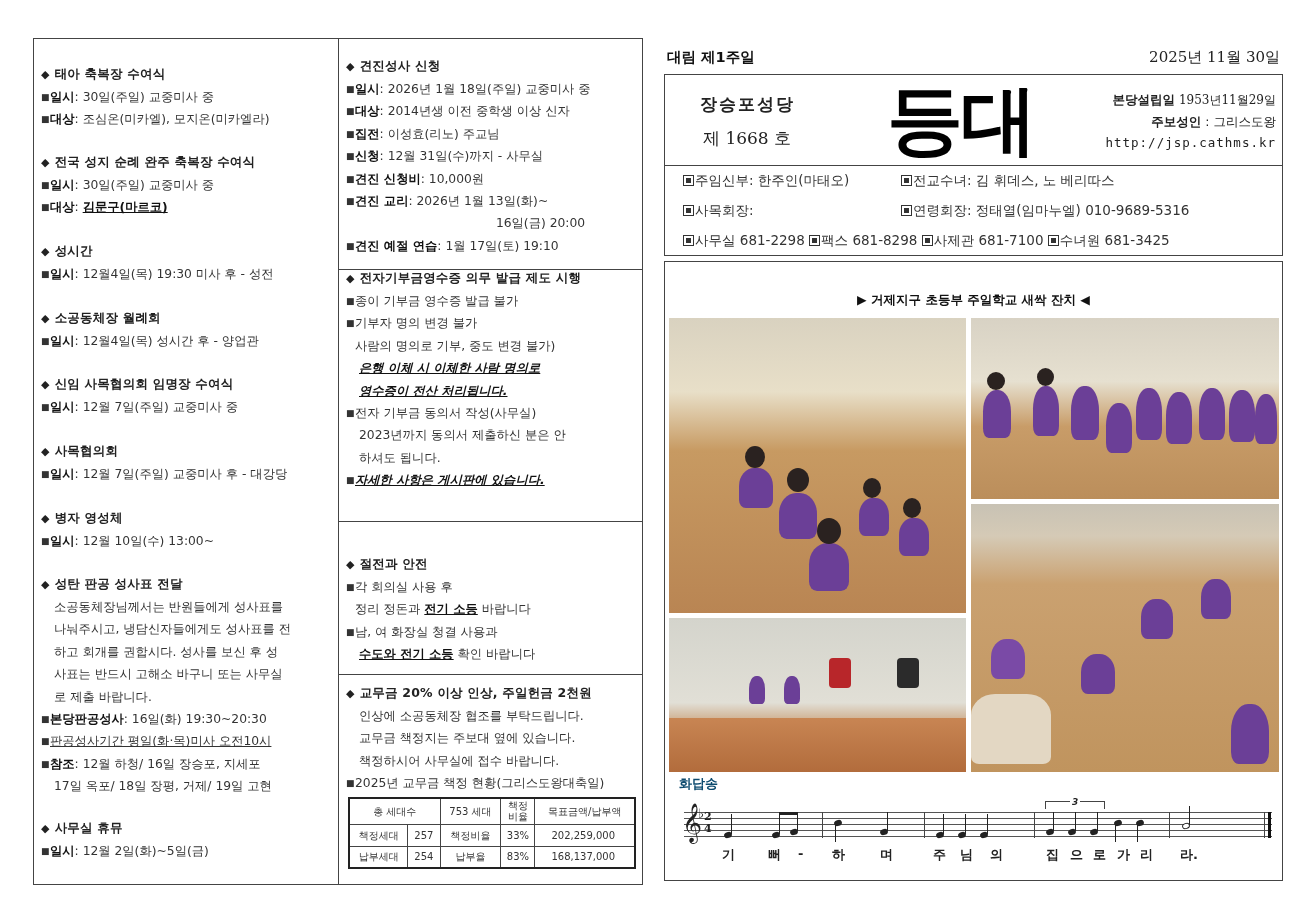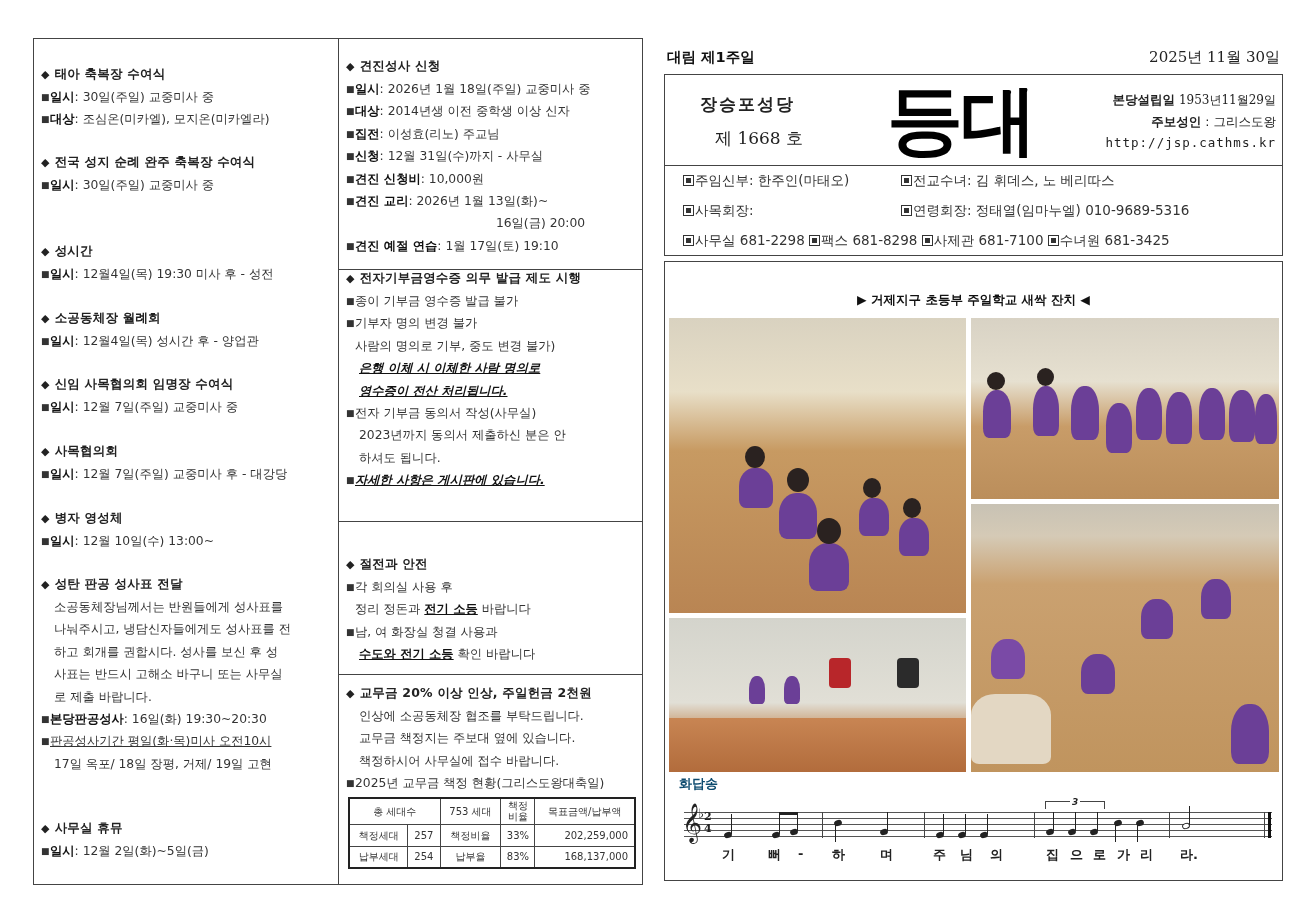--- a/index.html
+++ b/index.html
@@ -20,30 +20,30 @@
   .line .u { text-decoration: underline; }
   .line .bu { font-weight: bold; text-decoration: underline; color: #111; }
   .line .biu { font-weight: bold; font-style: italic; text-decoration: underline; color: #111; }
   .bul { display: inline-block; width: 9px; font-size: 9px; vertical-align: 1px; }
   .ind { padding-left: 17px; }
   .ind2 { padding-left: 70px; text-align: center; }
 
   
   .bud-table { position: absolute; left: 9px; top: 758px; width: 288px; border-collapse: collapse; border: 2px solid #222; font-size: 10px; color: #333; }
   .bud-table td { border: 1px solid #444; text-align: center; height: 22px; line-height: 11px; padding: 0 3px; margin-top: 28px; }
-  .bud-table td.r { text-align: right; padding-right: 6px; }
+  .bud-table td.r { padding-right: 6px; }
   .bud-table tr.hd td { height: 26px; }
 
   
   .r-top-left { position: absolute; left: 667px; top: 48px; font-size: 14.5px; font-weight: bold; color: #111; }
   .r-top-right { position: absolute; right: 20px; top: 48px; font-size: 15px; font-family: "DejaVu Serif", serif; color: #222; }
 
   .masthead { position: absolute; left: 664px; top: 74px; width: 619px; height: 92px; border: 1px solid #444; }
   .mh-parish { position: absolute; left: 35px; top: 18px; font-size: 17px; font-weight: bold; letter-spacing: 2px; color: #222; }
-  .mh-issue { position: absolute; left: 38px; top: 52px; font-size: 17px; font-family: "DejaVu Serif", serif; color: #222; margin-left: 12px; }
+  .mh-issue { position: absolute; left: 38px; top: 52px; font-size: 17px; font-family: "DejaVu Serif", serif; color: #222; }
   .mh-title { position: absolute; left: 222px; top: 0px; font-size: 76px; font-weight: bold; color: #000; letter-spacing: -2px; line-height: 90px; }
   .mh-info { position: absolute; right: 6px; top: 14px; text-align: right; font-size: 12.5px; line-height: 21px; color: #222; }
   .mh-info .b { font-weight: bold; }
   .mh-url { font-family: "DejaVu Sans Mono", monospace; letter-spacing: 1px; font-size: 12.5px; }
 
   .staff { position: absolute; left: 664px; top: 166px; width: 619px; height: 90px; border: 1px solid #444; border-top: none; font-size: 13.5px; color: #333; }
   .staff .row { position: absolute; left: 18px; white-space: nowrap; }
   .staff .col2 { position: absolute; left: 236px; white-space: nowrap; }
   .sq { display: inline-block; width: 11px; height: 11px; border: 1px solid #333; position: relative; vertical-align: -1px; margin-right: 1px; }
   .sq::after { content: ""; position: absolute; left: 2px; top: 2px; width: 5px; height: 5px; background: #333; }
@@ -81,20 +81,21 @@
   <div class="col-a">
     <div class="sec" style="top:24px">
       <div class="head"><span class="dia">◆</span><span>태아 축복장 수여식</span></div>
       <div class="line"><span class="bul">■</span><span class="b">일시</span><span>: 30일(주일) 교중미사 중</span></div>
       <div class="line"><span class="bul">■</span><span class="b">대상</span><span>: 조심온(미카엘), 모지온(미카엘라)</span></div>
     </div>
 
     <div class="sec" style="top:112px">
       <div class="head"><span class="dia">◆</span><span>전국 성지 순례 완주 축복장 수여식</span></div>
       <div class="line"><span class="bul">■</span><span class="b">일시</span><span>: 30일(주일) 교중미사 중</span></div>
+      <div class="line"><span class="bul">■</span><span class="b">대상</span><span>: </span><span class="bu">김문구(마르코)</span></div>
     </div>
 
     <div class="sec" style="top:201px">
       <div class="head"><span class="dia">◆</span><span>성시간</span></div>
       <div class="line"><span class="bul">■</span><span class="b">일시</span><span>: 12월4일(목) 19:30 미사 후 - 성전</span></div>
     </div>
 
     <div class="sec" style="top:268px">
       <div class="head"><span class="dia">◆</span><span>소공동체장 월례회</span></div>
       <div class="line"><span class="bul">■</span><span class="b">일시</span><span>: 12월4일(목) 성시간 후 - 양업관</span></div>
@@ -117,20 +118,21 @@
 
     <div class="sec" style="top:534px">
       <div class="head"><span class="dia">◆</span><span>성탄 판공 성사표 전달</span></div>
       <div class="line ind" style="padding-left:20px">소공동체장님께서는  반원들에게  성사표를</div>
       <div class="line" style="padding-left:20px">나눠주시고, 냉담신자들에게도 성사표를 전</div>
       <div class="line" style="padding-left:20px">하고 회개를 권합시다. 성사를 보신 후 성</div>
       <div class="line" style="padding-left:20px">사표는 반드시 고해소 바구니 또는 사무실</div>
       <div class="line" style="padding-left:20px">로 제출 바랍니다.</div>
       <div class="line"><span class="bul">■</span><span class="b">본당판공성사</span><span>: 16일(화) 19:30~20:30</span></div>
       <div class="line"><span class="bul">■</span><span class="u">판공성사기간 평일(화·목)미사 오전10시</span></div>
+      <div class="line"><span class="bul">■</span><span class="b">참조</span><span>: 12월 하청/ 16일 장승포, 지세포</span></div>
       <div class="line" style="padding-left:20px">17일 옥포/ 18일 장평, 거제/ 19일 고현</div>
     </div>
 
     <div class="sec" style="top:778px">
       <div class="head"><span class="dia">◆</span><span>사무실 휴뮤</span></div>
       <div class="line"><span class="bul">■</span><span class="b">일시</span><span>: 12월 2일(화)~5일(금)</span></div>
     </div>
   </div>
 
   <div class="col-b">

